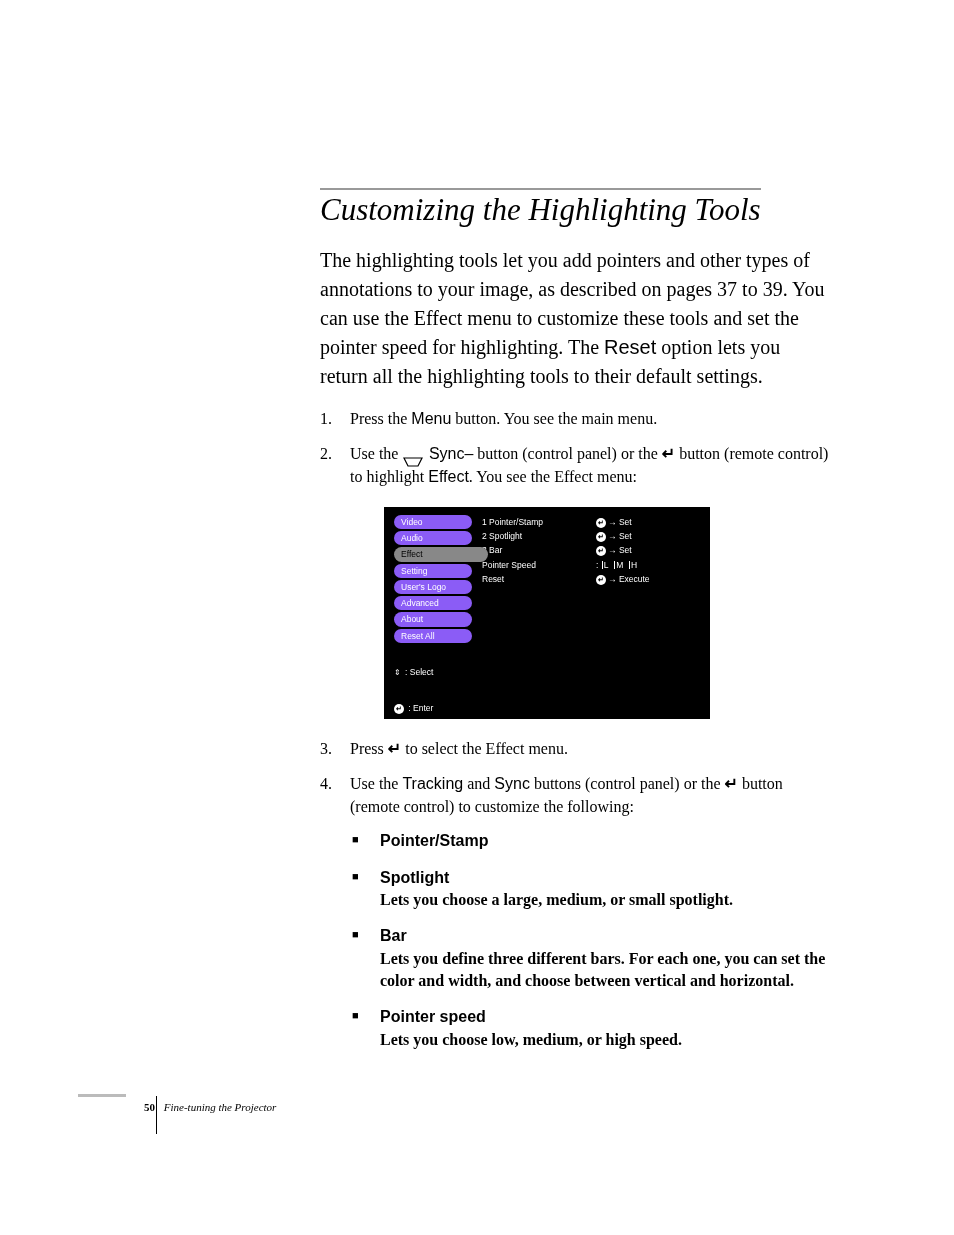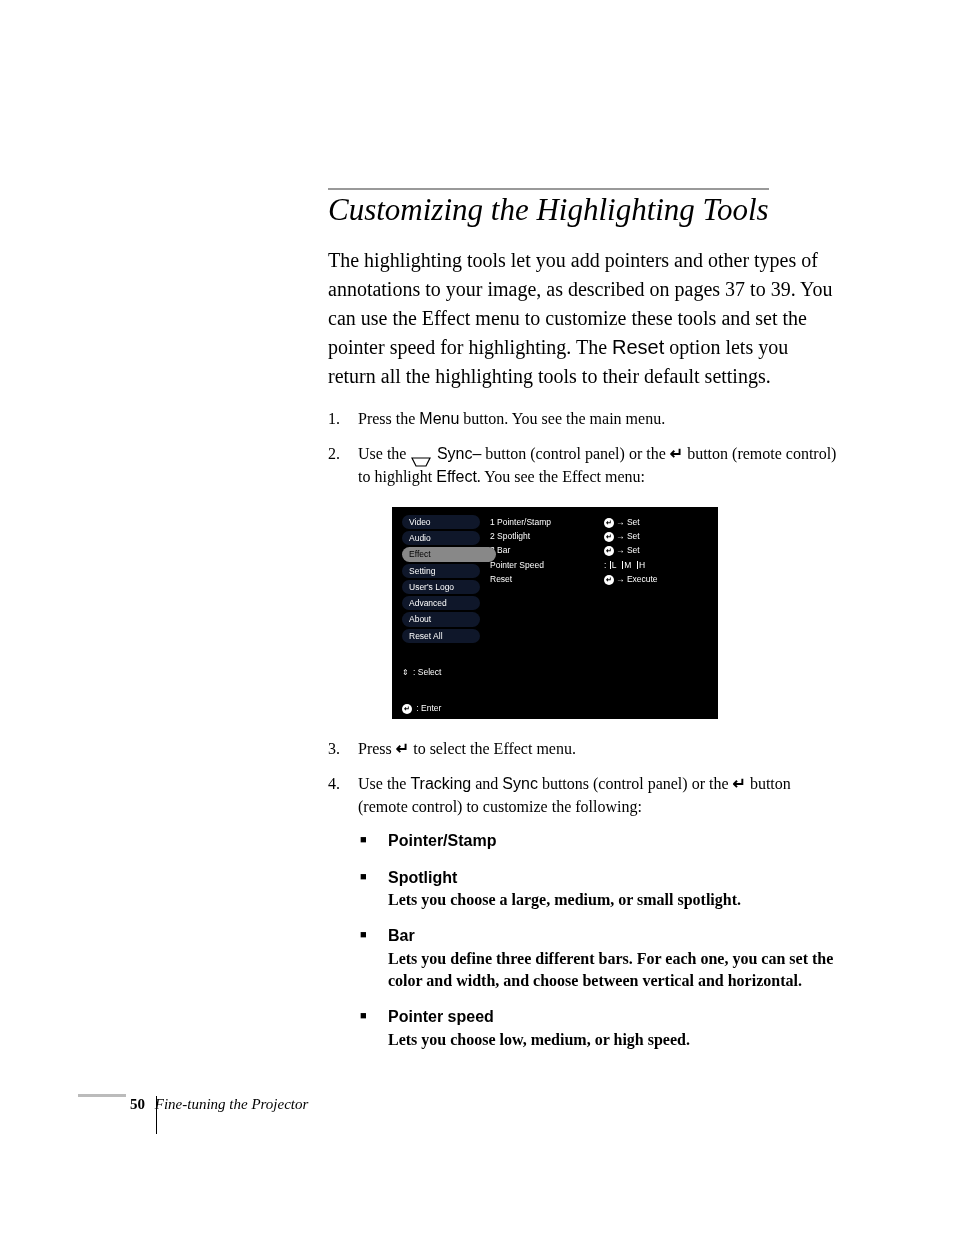--- a/index.html
+++ b/index.html
@@ -6,21 +6,21 @@
     body {
       width: 954px;
       height: 1235px;
       background: #fff;
       font-family: Georgia, 'Times New Roman', serif;
       color: #000;
       position: relative;
     }
     .page-content {
       position: absolute;
-      left: 328px;
+      left: 320px;
       top: 188px;
       width: 510px;
     }
     .heading {
       font-style: italic;
       font-size: 31px;
       font-weight: normal;
       margin-bottom: 18px;
       border-top: 2px solid #999;
       padding-top: 2px;
@@ -76,21 +76,21 @@
       height: 212px;
     }
     .menu-body {
       display: flex;
       padding: 0 10px;
     }
     .menu-left {
       width: 78px;
     }
     .menu-left-item {
-      background: #0f172a;
+      background: #8b5cf6;
       color: #fff;
       border-radius: 8px;
       padding: 1px 7px;
       margin-bottom: 2px;
       font-size: 8.5px;
     }
     .menu-left-item.wide {
       background: #888;
       color: #000;
       width: 94px;
@@ -153,22 +153,22 @@
       position: absolute;
       left: 2px;
       top: 2px;
       font-size: 11px;
       color: #000;
     }
     .sub-head { font-family: Arial, Helvetica, sans-serif; }
     .page-footer {
       position: absolute;
       bottom: 122px;
-      left: 130px;
-      font-size: 15px;
+      left: 144px;
+      font-size: 11px;
       font-style: italic;
       text-align: right;
     }
     .page-num {
       font-weight: bold;
       font-style: normal;
       margin-right: 6px;
     }
     .footer-rule {
       position: absolute;

